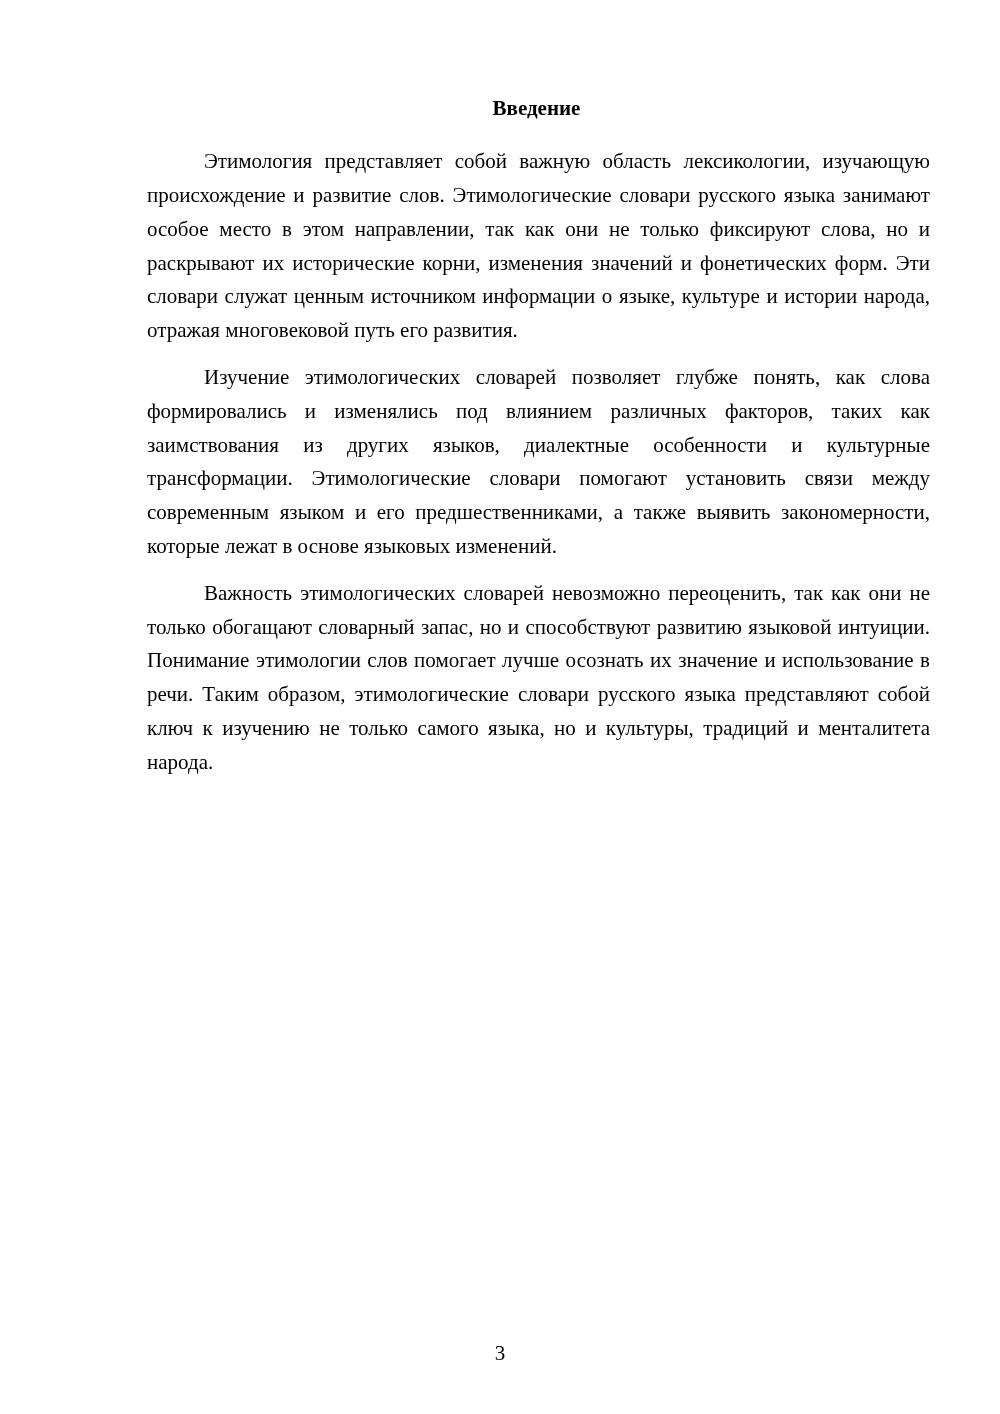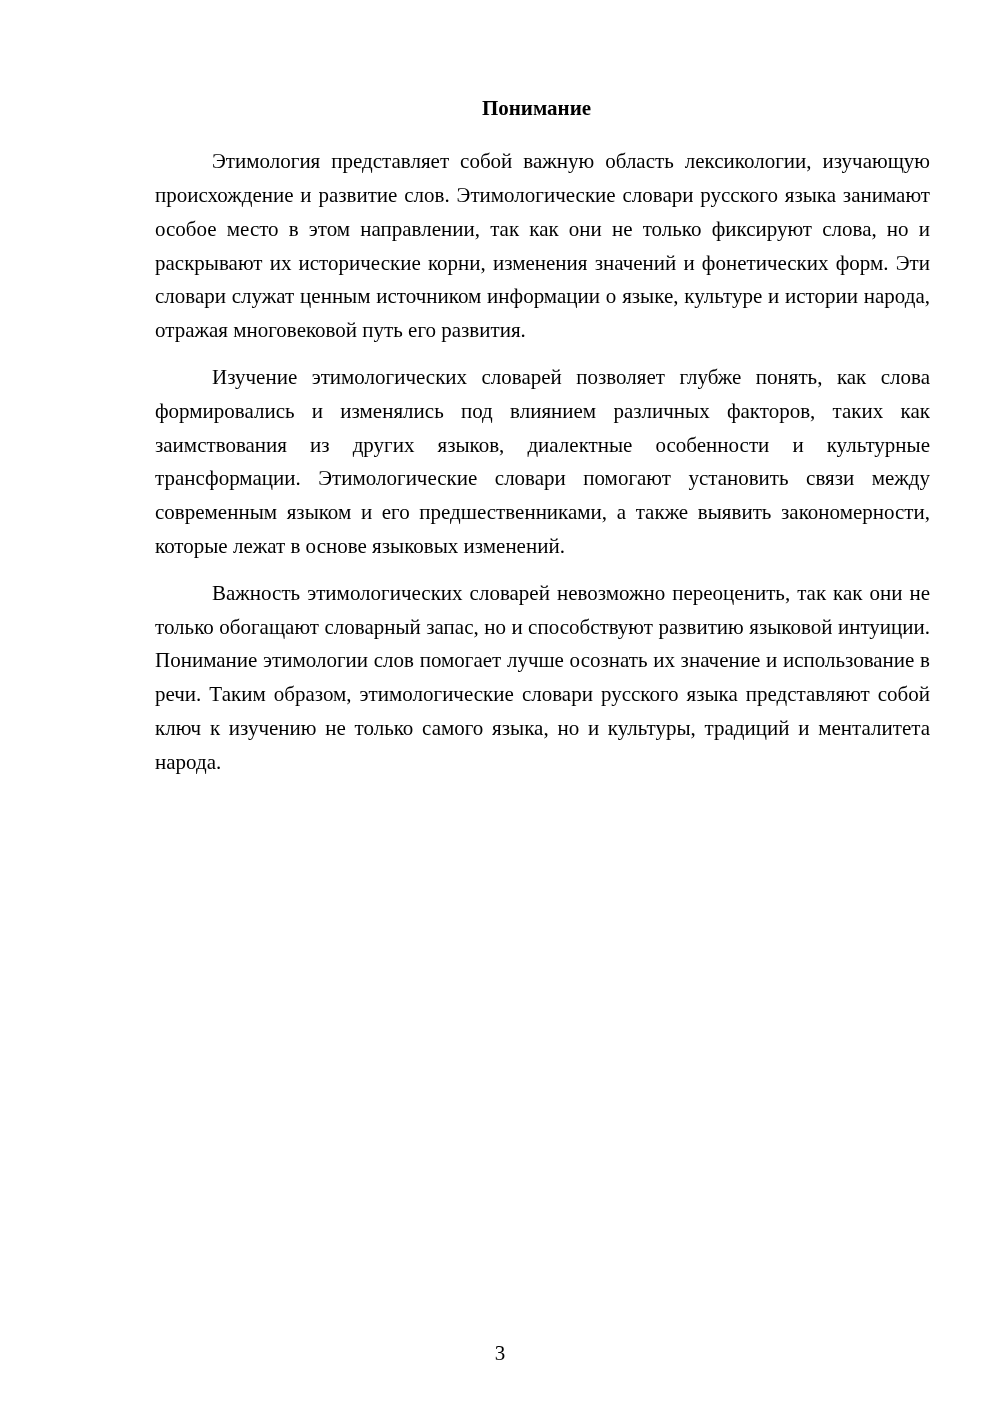--- a/index.html
+++ b/index.html
@@ -29,36 +29,36 @@
     font-weight: bold;
     text-align: center;
     margin: 0 0 24px 0;
     line-height: 1.2;
   }
   .para {
     font-size: 21px;
     line-height: 33.8px;
     text-align: justify;
     text-indent: 57px;
-    margin: 0 0 13px 12px;
+    margin: 0 0 13px 4px;
   }
   .page-number {
     position: absolute;
     bottom: 48px;
     left: 0;
     width: 100%;
     text-align: center;
     font-size: 21px;
     line-height: 1.2;
   }
 </style>
 </head>
 <body>
 
 <div class="page">
   <div class="content">
-    <h1 class="doc-title">Понимание</h1>
+    <h1 class="doc-title">Введение</h1>
     <p class="para">Этимология представляет собой важную область лексикологии, изучающую происхождение и развитие слов. Этимологические словари русского языка занимают особое место в этом направлении, так как они не только фиксируют слова, но и раскрывают их исторические корни, изменения значений и фонетических форм. Эти словари служат ценным источником информации о языке, культуре и истории народа, отражая многовековой путь его развития.</p>
     <p class="para">Изучение этимологических словарей позволяет глубже понять, как слова формировались и изменялись под влиянием различных факторов, таких как заимствования из других языков, диалектные особенности и культурные трансформации. Этимологические словари помогают установить связи между современным языком и его предшественниками, а также выявить закономерности, которые лежат в основе языковых изменений.</p>
     <p class="para">Важность этимологических словарей невозможно переоценить, так как они не только обогащают словарный запас, но и способствуют развитию языковой интуиции. Понимание этимологии слов помогает лучше осознать их значение и использование в речи. Таким образом, этимологические словари русского языка представляют собой ключ к изучению не только самого языка, но и культуры, традиций и менталитета народа.</p>
   </div>
   <div class="page-number">3</div>
 </div>
 
 </body></html>

